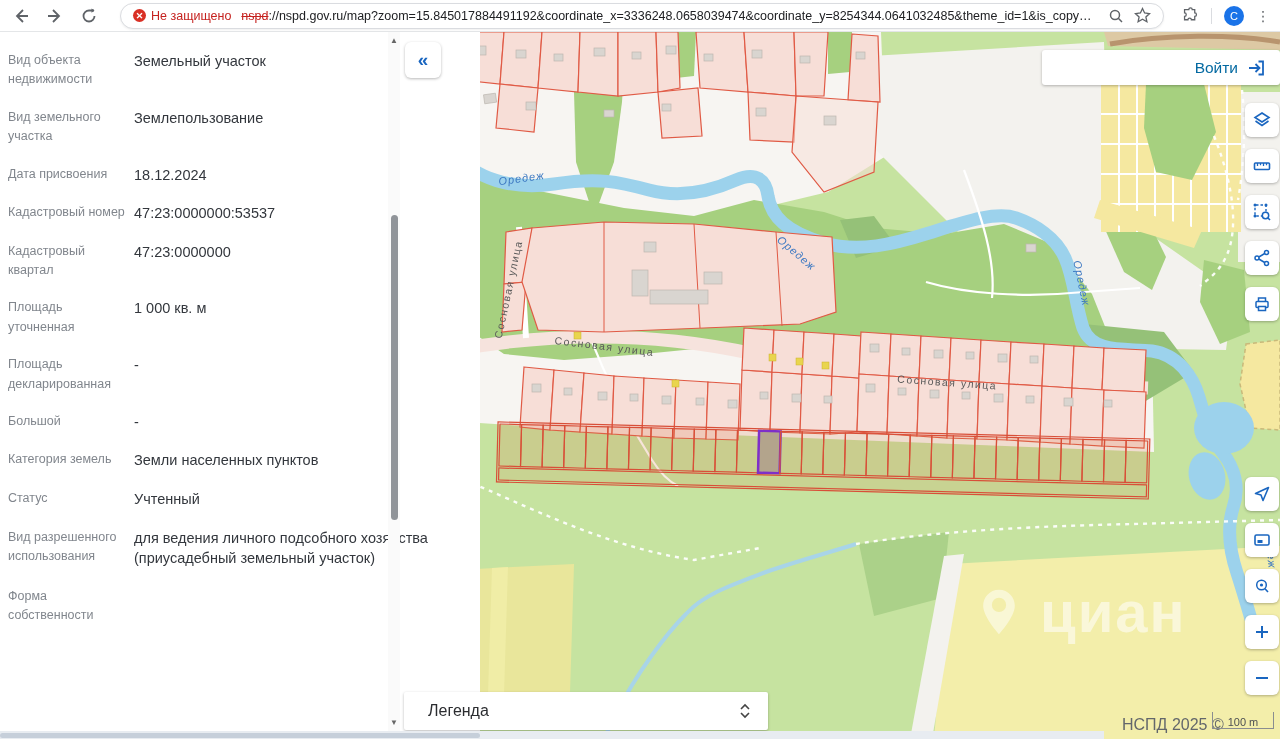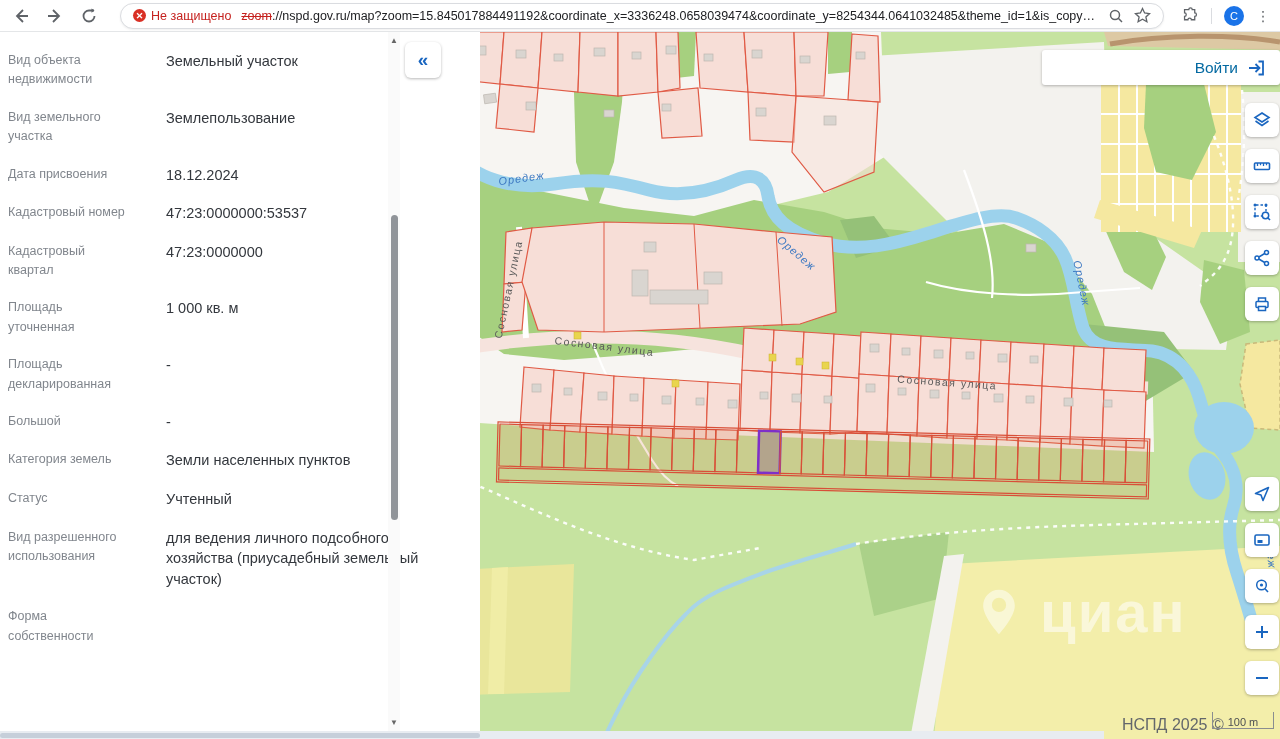--- a/index.html
+++ b/index.html
@@ -22,21 +22,21 @@
   .boxic { flex-shrink:0; margin-left:10px; display:flex; align-items:center; }
   #avatar { width:20px; height:20px; border-radius:50%; background:#1a73e8; color:#fff; font-size:11px;
             display:flex; align-items:center; justify-content:center; margin-left:12px; }
   #kebab { color:#5f6368; font-size:14px; margin-left:12px; letter-spacing:0; }
   .vsep { width:1px; height:16px; background:#dadce0; margin-left:12px; }
 
   
   #panel { position:absolute; left:0; top:32px; width:480px; height:699px; background:#fff; z-index:10; padding:10px 30px 0 8px; }
   .prow { display:flex; padding:9px 0; }
   .plabel { width:120px; flex-shrink:0; color:#81868d; font-size:12.5px; line-height:1.55; }
-  .pvalue { flex:1; color:#33373d; font-size:14.5px; line-height:1.42; padding-left:6px;margin-left:32px; }
+  .pvalue { flex:1; color:#33373d; font-size:14.5px; line-height:1.42; padding-left:6px; }
   #vscroll { position:absolute; left:388px; top:32px; width:12px; height:699px; background:#fafafa; z-index:12; }
   #vthumb { position:absolute; left:2.5px; top:183px; width:7px; height:305px; background:#909499; border-radius:4px; }
   .sarr { position:absolute; left:0; width:12px; text-align:center; color:#666; font-size:8px; }
 
   
   #map { position:absolute; left:404px; top:32px; width:876px; height:707px; background:#c6e3a0; z-index:1; }
   svg text { user-select:none; }
   .forest { fill:#a6d07f; } .forestd { fill:#95c178; } .forestm { fill:#abd189; }
   .uw { fill:#f7f5f2; } .uw2 { fill:#f3f2ee; }
   .pk { fill:#f7ded7; stroke:#e05a45; stroke-width:1.2; }
@@ -92,21 +92,21 @@
       <svg width="16" height="16" viewBox="0 0 16 16">
           <path d="M13.5 8 A5.5 5.5 0 1 1 8 2.5 H13" stroke="#5f6368" stroke-width="1.8" fill="none"></path>
           <path d="M10.5 0.5 L13.5 2.5 L10.5 4.8 Z" fill="#5f6368"></path>
         </svg>
     </div>
     <div id="omnibox">
       <div id="sec-badge">
         <div class="dot">✕</div>
         <div class="txt">Не защищено</div>
       </div>
-      <div id="urltext"><span class="struck">zoom</span><span>://nspd.gov.ru/map?zoom=15.845017884491192&amp;coordinate_x=3336248.0658039474&amp;coordinate_y=8254344.0641032485&amp;theme_id=1&amp;is_copy_…</span></div>
+      <div id="urltext"><span class="struck">nspd</span><span>://nspd.gov.ru/map?zoom=15.845017884491192&amp;coordinate_x=3336248.0658039474&amp;coordinate_y=8254344.0641032485&amp;theme_id=1&amp;is_copy_…</span></div>
       <div class="boxic">
         <svg width="16" height="16" viewBox="0 0 16 16">
             <circle cx="7" cy="7" r="4.5" stroke="#5f6368" stroke-width="1.5" fill="none"></circle>
             <path d="M10.3 10.3 L14 14" stroke="#5f6368" stroke-width="1.5"></path>
           </svg>
       </div>
       <div class="boxic">
         <svg width="17" height="17" viewBox="0 0 17 17">
             <path d="M8.5 1.5 L10.6 6 L15.5 6.6 L11.9 9.9 L12.9 14.8 L8.5 12.3 L4.1 14.8 L5.1 9.9 L1.5 6.6 L6.4 6 Z" stroke="#5f6368" stroke-width="1.3" fill="none"></path>
           </svg>
@@ -495,20 +495,27 @@
     <svg width="20" height="20" viewBox="0 0 20 20">
         <path d="M10 4 V16 M4 10 H16" stroke="#1a66c0" stroke-width="2"></path>
       </svg>
   </div>
   <div class="tbtn" style="top:661px;">
     <svg width="20" height="20" viewBox="0 0 20 20">
         <path d="M4 10 H16" stroke="#1a66c0" stroke-width="2"></path>
       </svg>
   </div>
 
+  <div class="mwidget" id="legend-bar">
+    <span>Легенда</span>
+    <svg width="14" height="16" viewBox="0 0 14 16">
+      <path d="M3 6 L7 2 L11 6" stroke="#444" stroke-width="1.6" fill="none"></path>
+      <path d="M3 10 L7 14 L11 10" stroke="#444" stroke-width="1.6" fill="none"></path>
+    </svg>
+  </div>
 
   <div id="attribution">НСПД 2025 ©</div>
   <div id="scalebar"><span>100 m</span></div>
 
   <div id="hscroll">
       <div id="hthumb"></div>
     </div>
 </div>
 
 </body></html>

